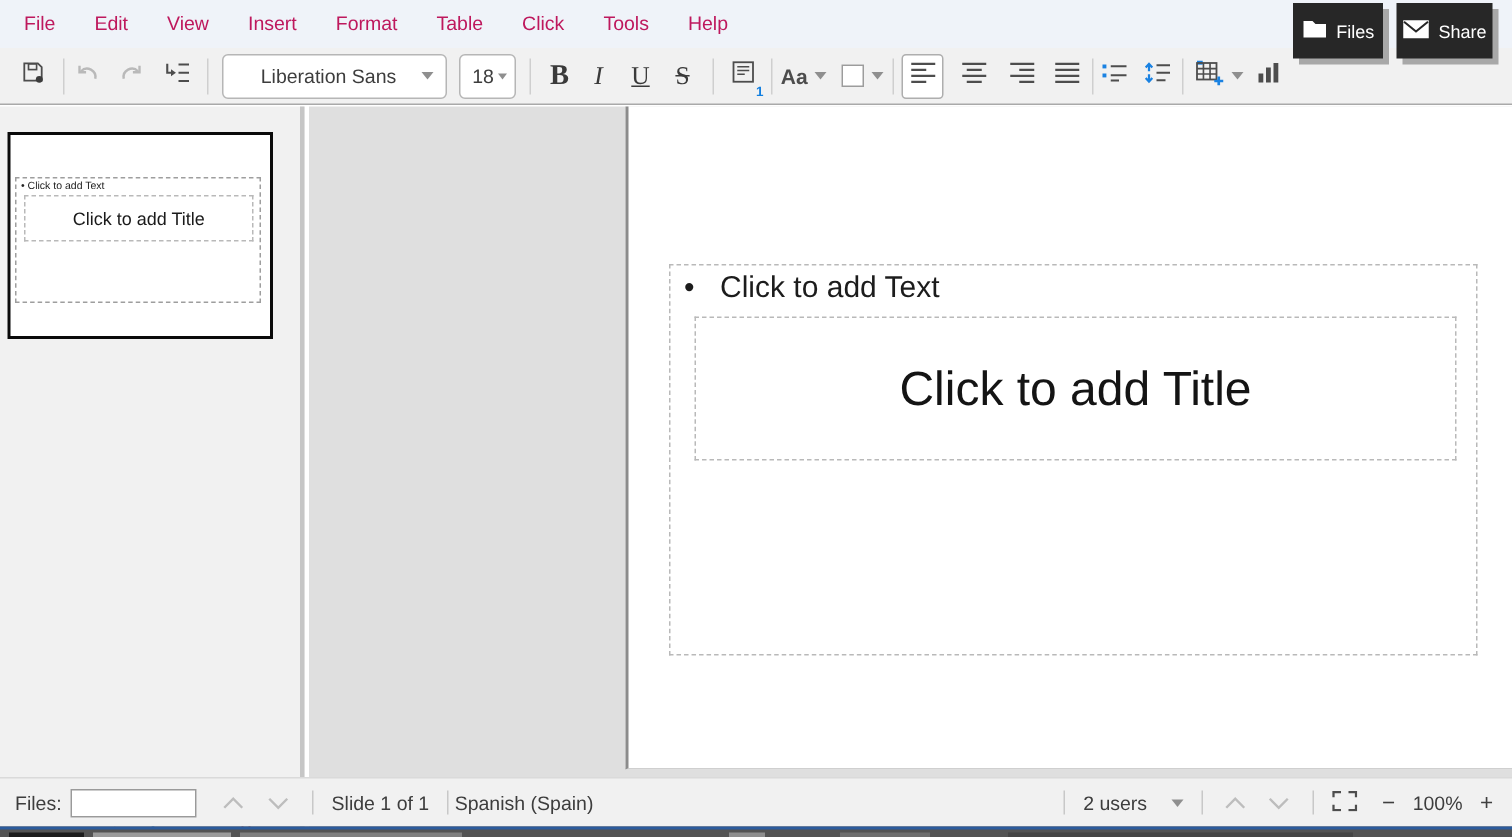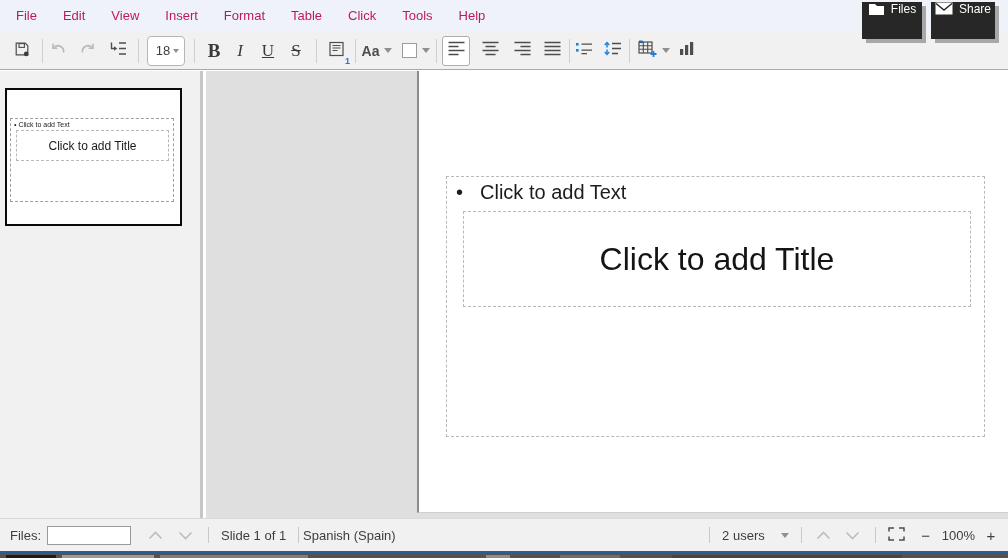--- a/index.html
+++ b/index.html
@@ -7,21 +7,21 @@
   body { font-family:"Liberation Sans", sans-serif; background:#fff; position:relative; cursor:default; }
   button { background:none; border:0; font:inherit; color:inherit; padding:0; cursor:pointer; }
 
   
   .menubar { position:absolute; top:0; left:0; width:100%; height:32px;
              background:#eff3f9; display:flex; align-items:center; padding-left:3px; }
   .menu-item { padding:12px 13px; font-size:13px; color:#be185d; line-height:32px; }
 
   
   .dark-btn { position:absolute; top:2px; height:37px; background:#272727; color:#fff;
-              display:flex; align-items:flex-start; justify-content:center; gap:6px;
+              display:flex; align-items:center; justify-content:center; gap:6px;
               font-size:12px; z-index:30; box-shadow:4px 4px 0 0 #a8a8a8; }
   .files-btn { left:862px; width:60px; }
   .share-btn { left:931px; width:64px; }
 
   
   .toolbar { position:absolute; top:32px; left:0; width:100%; height:38px; background:#f1f1f1;
              border-bottom:1px solid #a9a9a9; display:flex; align-items:center; flex-wrap:nowrap; }
   .sep { width:1px; height:24px; background:#cfcfcf; flex:0 0 auto; }
   .tb-btn { height:30px; display:flex; align-items:center; justify-content:center; flex:0 0 auto; position:relative; }
   .combo { height:30px; background:#fff; border:1px solid #b6b6b6; border-radius:4px;
@@ -148,20 +148,24 @@
     <span>
       <svg width="18" height="15" viewBox="0 0 18 15">
           <path d="M2.5 1.5 V7.5 H5.5" fill="none" stroke="#4d4d4d" stroke-width="1.4"></path>
           <path d="M5 5.2 L8.3 7.5 L5 9.8 Z" fill="#4d4d4d"></path>
           <path d="M10 2 H17 M10 7.5 H17 M10 13 H17" stroke="#4d4d4d" stroke-width="1.3"></path>
         </svg>
     </span>
   </button>
   <i class="sep" style="margin-left:8px"></i>
 
+  <div class="combo" style="margin-left:9px;width:150px">
+    <span class="combo-text">Liberation Sans</span>
+    <i class="caret"></i>
+  </div>
   <div class="combo" style="margin-left:8px;width:38px;padding:0 5px">
     <span class="combo-text">18</span>
     <i class="caret" style="border-left-width:3px;border-right-width:3px;border-top-width:4px"></i>
   </div>
   <i class="sep" style="margin-left:9px"></i>
 
   <button class="tb-btn" style="margin-left:8px;width:22px">
     <span class="fmt fmt-b">B</span>
   </button>
   <button class="tb-btn" style="margin-left:5px;width:20px">

